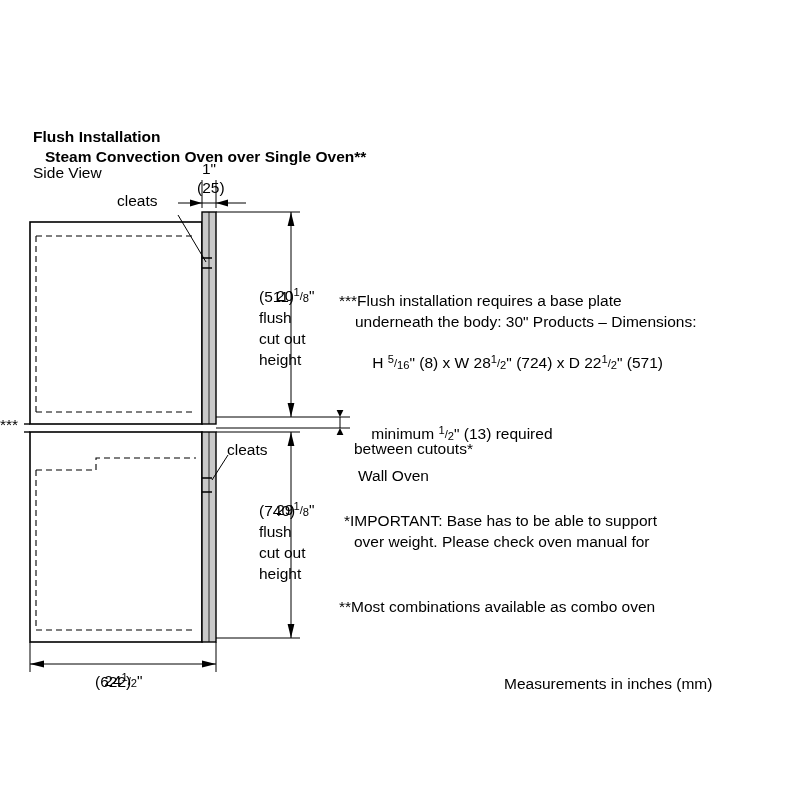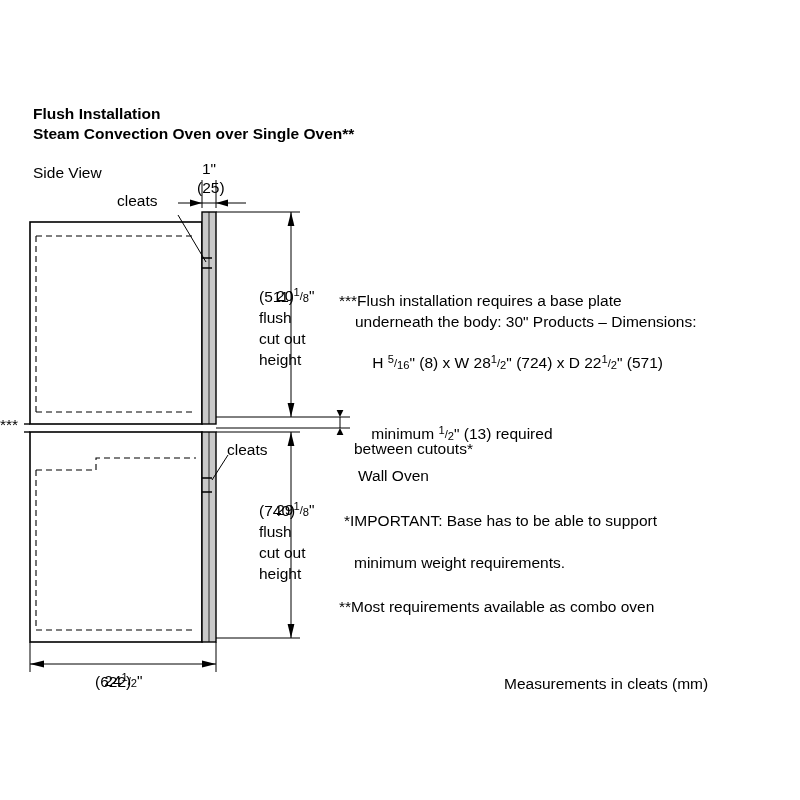--- a/index.html
+++ b/index.html
@@ -44,21 +44,21 @@
   .fbar {
     font-size: 1em;
   }
   svg.overlay {
     position: absolute;
     left: 0;
     top: 0;
     width: 800px;
     height: 800px;
   }
-  .title-block { line-height: 1.35; }
+  .title-block { line-height: 1.35; margin-top: 23px; }
 </style>
 </head>
 <body>
 
 <div id="page">
 
   <svg class="overlay" viewBox="0 0 800 800">
 
     <rect x="30" y="222" width="172" height="202" fill="#ffffff" stroke="#000000" stroke-width="1.6"></rect>
 
@@ -113,21 +113,21 @@
     <polygon points="291,638 287.6,624 294.4,624" fill="#000000"></polygon>
 
     <line x1="30" y1="642" x2="30" y2="672" stroke="#000000" stroke-width="1"></line>
     <line x1="216" y1="642" x2="216" y2="672" stroke="#000000" stroke-width="1"></line>
     <line x1="30" y1="664" x2="216" y2="664" stroke="#000000" stroke-width="1"></line>
     <polygon points="30,664 44,660.6 44,667.4" fill="#000000"></polygon>
     <polygon points="216,664 202,660.6 202,667.4" fill="#000000"></polygon>
   </svg>
 
   <div class="txt t15 bold title-block" style="left:33px; top:104px;">Flush Installation</div>
-  <div class="txt t15 bold title-block" style="left:33px; top:124px;">Steam Convection Oven over Single Oven**</div>
+  <div class="txt t15 bold title-block" style="left:45px; top:124px;">Steam Convection Oven over Single Oven**</div>
 
   <div class="txt t15" style="left:33px; top:164px;">Side View</div>
 
   <div class="txt t15" style="left:202px; top:160px;">1"</div>
   <div class="txt t15" style="left:197px; top:179px;">(25)</div>
 
   <div class="txt t15" style="left:117px; top:192px;">cleats</div>
   <div class="txt t15" style="left:227px; top:441px;">cleats</div>
 
   <div class="txt t15" style="left:0px; top:416px;">***</div>
@@ -161,19 +161,19 @@
   </div>
 
   <div class="txt t15" style="left:354px; top:405px;">
     <span>minimum </span><span class="frac"><sup>1</sup><span class="fbar">/</span><sub>2</sub></span><span>" (13) required</span>
   </div>
   <div class="txt t15" style="left:354px; top:440px;">between cutouts*</div>
 
   <div class="txt t15" style="left:358px; top:467px;">Wall Oven</div>
 
   <div class="txt t15" style="left:344px; top:512px;">*IMPORTANT: Base has to be able to support</div>
-  <div class="txt t15" style="left:354px; top:554px;">minimum weight requirements.</div>
+  <div class="txt t15" style="left:354px; top:533px;">over weight. Please check oven manual for</div>
 
-  <div class="txt t15" style="left:339px; top:598px;">**Most requirements available as combo oven</div>
+  <div class="txt t15" style="left:339px; top:598px;">**Most combinations available as combo oven</div>
 
-  <div class="txt t15" style="left:504px; top:675px;">Measurements in cleats (mm)</div>
+  <div class="txt t15" style="left:504px; top:675px;">Measurements in inches (mm)</div>
 
 </div>
 
 </body></html>

